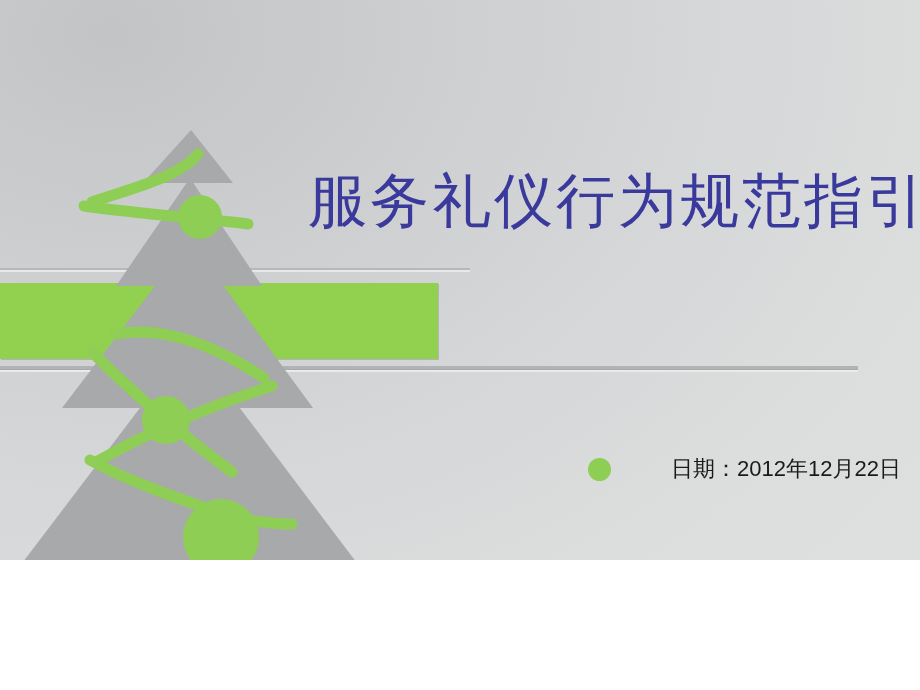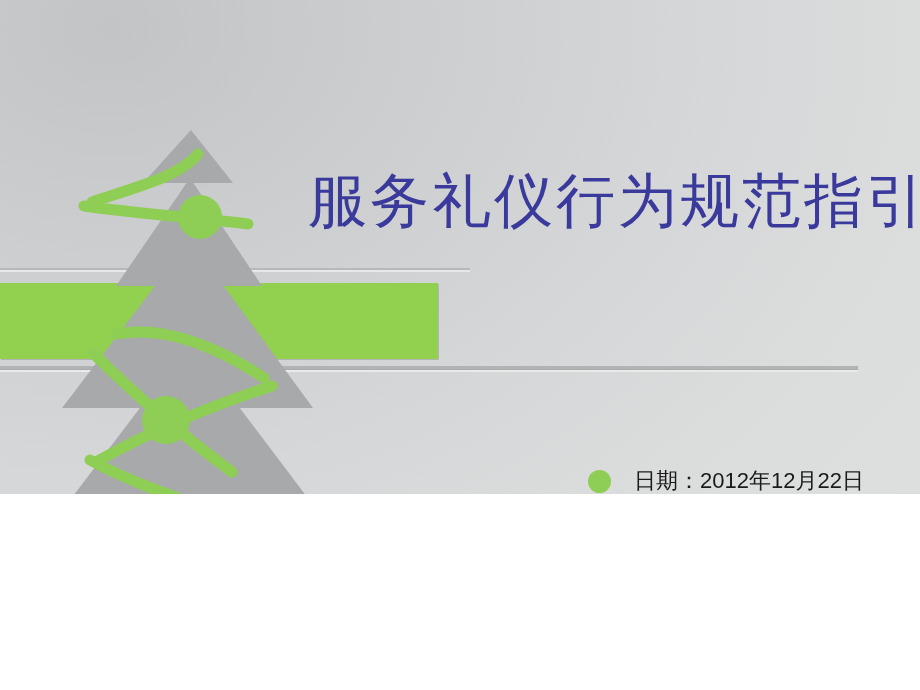--- a/index.html
+++ b/index.html
@@ -7,21 +7,21 @@
     padding: 0;
     background: #ffffff;
   }
   body {
     font-family: "Liberation Sans", "DejaVu Sans", sans-serif;
   }
 
   #slide {
     position: relative;
     width: 920px;
-    height: 494px;
+    height: 560px;
     overflow: hidden;
     background:
       radial-gradient(ellipse 1100px 820px at 12% 6%, #c3c4c5 0%, #cdcecf 28%, #d6d7d8 55%, #dcdddd 78%, #dedfdf 100%);
   }
 
   
   .rule {
     position: absolute;
     left: 0;
   }
@@ -117,21 +117,21 @@
     flex: 0 0 auto;
   }
   .bullet-lg { width: 30px; height: 30px; margin-right: 20px; }
   .bullet-sm { width: 23px; height: 23px; margin-left: 4px; margin-right: 23px; }
   .info-text {
     color: #1a1a1a;
     font-size: 22px;
     line-height: 26px;
     white-space: nowrap;
   }
-  .row-2 { margin-top: 36px; }
+  .row-2 { margin-top: 24px; gap: 37px; }
 </style>
 </head>
 <body>
 
 <div id="slide">
 
   <div class="rule" id="rule-top"></div>
 
   <div id="green-band"></div>
 

